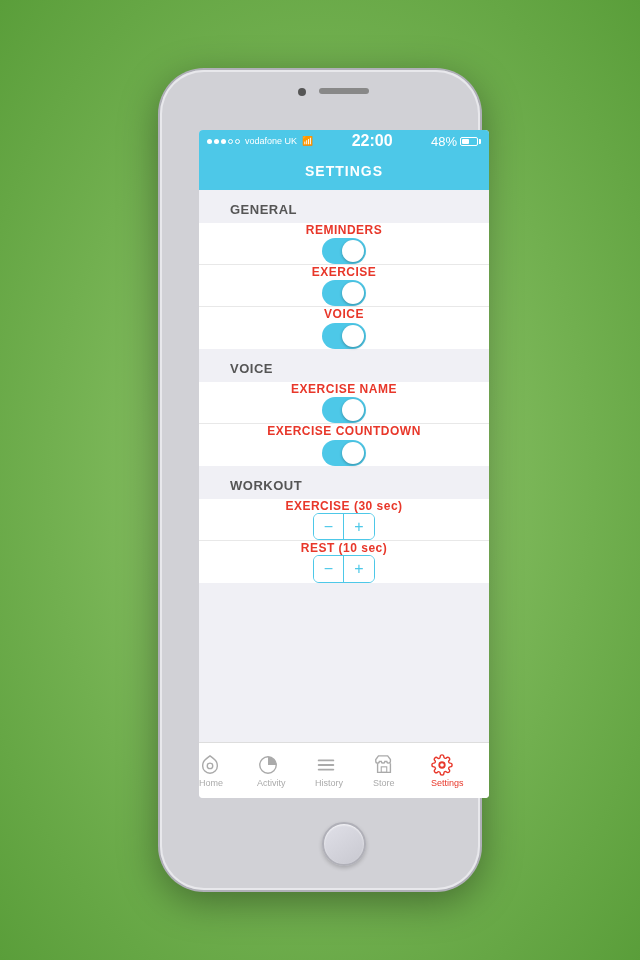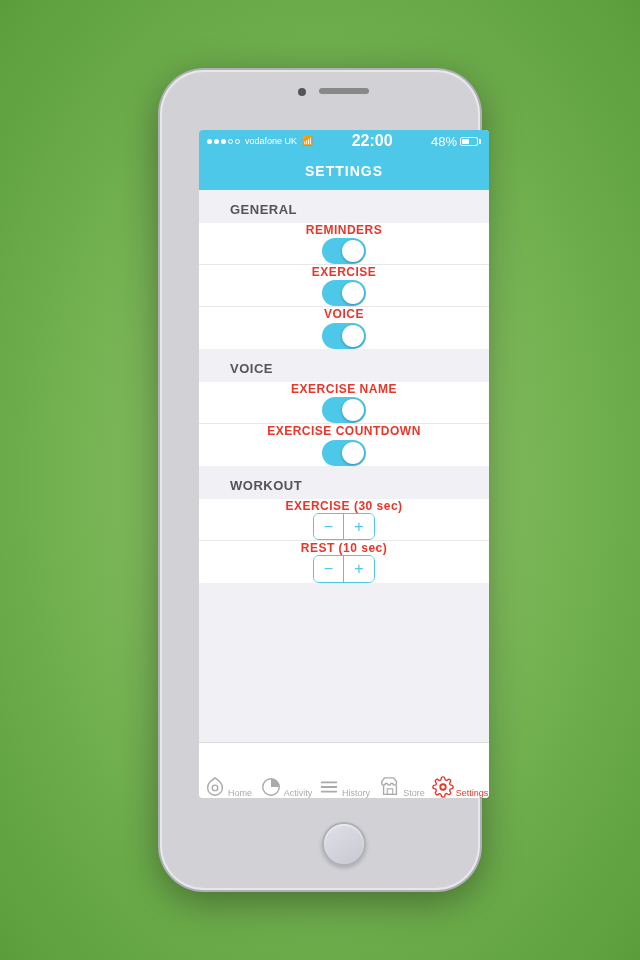--- a/index.html
+++ b/index.html
@@ -249,22 +249,22 @@
       height: 56px;
       border-top: 1px solid #ddd;
       display: flex;
       align-items: center;
       flex-shrink: 0;
     }
 
     .tab-item {
       flex: 1;
       display: flex;
-      flex-direction: row;
-      align-items: flex-end;
+      flex-direction: column;
+      align-items: flex-start;
       justify-content: center;
       gap: 2px;
       cursor: pointer;
       height: 100%;
     }
 
     .tab-label {
       font-size: 9px;
       color: #aaa;
     }

